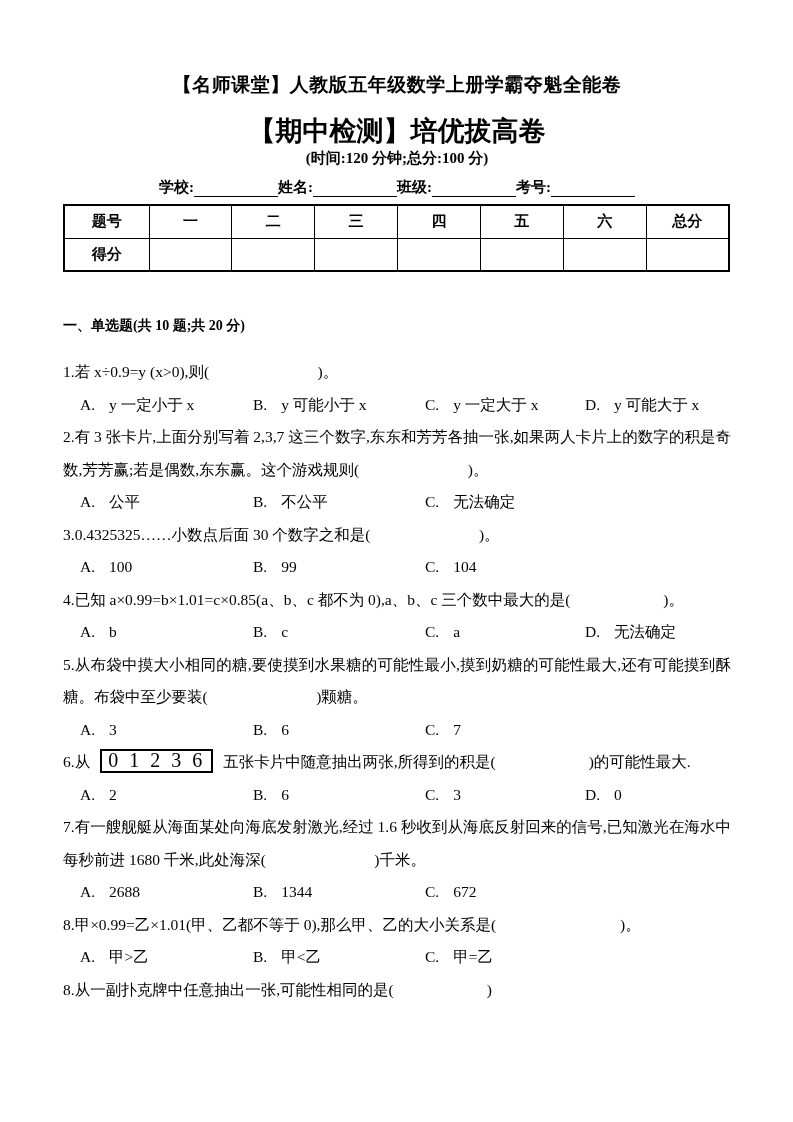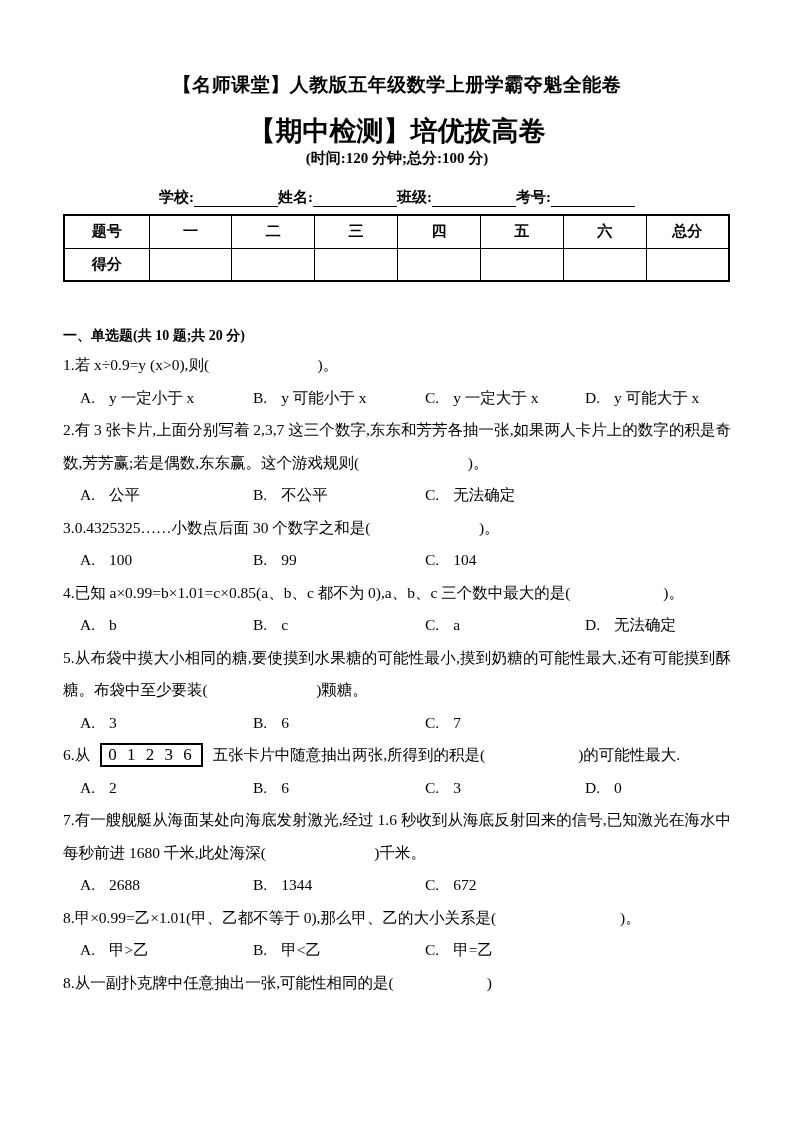--- a/index.html
+++ b/index.html
@@ -28,21 +28,21 @@
     text-align: center;
     font-size: 27px;
     font-weight: bold;
   }
   .info-line {
     text-align: center;
     font-size: 15px;
     font-weight: bold;
   }
   .student-line {
-    margin-top: 20px;
+    margin-top: 10px;
     display: flex;
     justify-content: center;
     align-items: flex-end;
     font-size: 15px;
     font-weight: bold;
     white-space: nowrap;
   }
   .student-field { display: inline-flex; align-items: flex-end; }
   .blank-line {
     display: inline-block;
@@ -66,21 +66,21 @@
     font-weight: bold;
     padding: 0;
   }
   table.score-table col.first { width: 85px; }
   .section-heading {
     margin-top: 45px;
     font-size: 14px;
     font-weight: bold;
   }
   .questions {
-    margin-top: 4px;
+    margin-top: 21px;
     font-size: 15.5px;
     line-height: 32.5px;
   }
   .stem {
     text-align: justify;
     text-justify: inter-ideograph;
   }
   .options {
     display: flex;
     padding-left: 17px;
@@ -92,21 +92,21 @@
   .opt:nth-child(3) { width: 160px; }
   .opt:nth-child(4) { width: auto; }
   .opt-label { margin-right: 14px; }
   .card-box {
     display: inline-block;
     border: 2px solid #000;
     line-height: 19px;
     padding: 0 6px 1px 6px;
     margin: 0 10px;
     letter-spacing: 3px;
-    font-size: 17px;
+    font-size: 20px;
     vertical-align: baseline;
   }
 </style>
 </head>
 <body>
 
 <div class="page">
   <div class="content">
 
     <div class="title1">【名师课堂】人教版五年级数学上册学霸夺魁全能卷</div>

